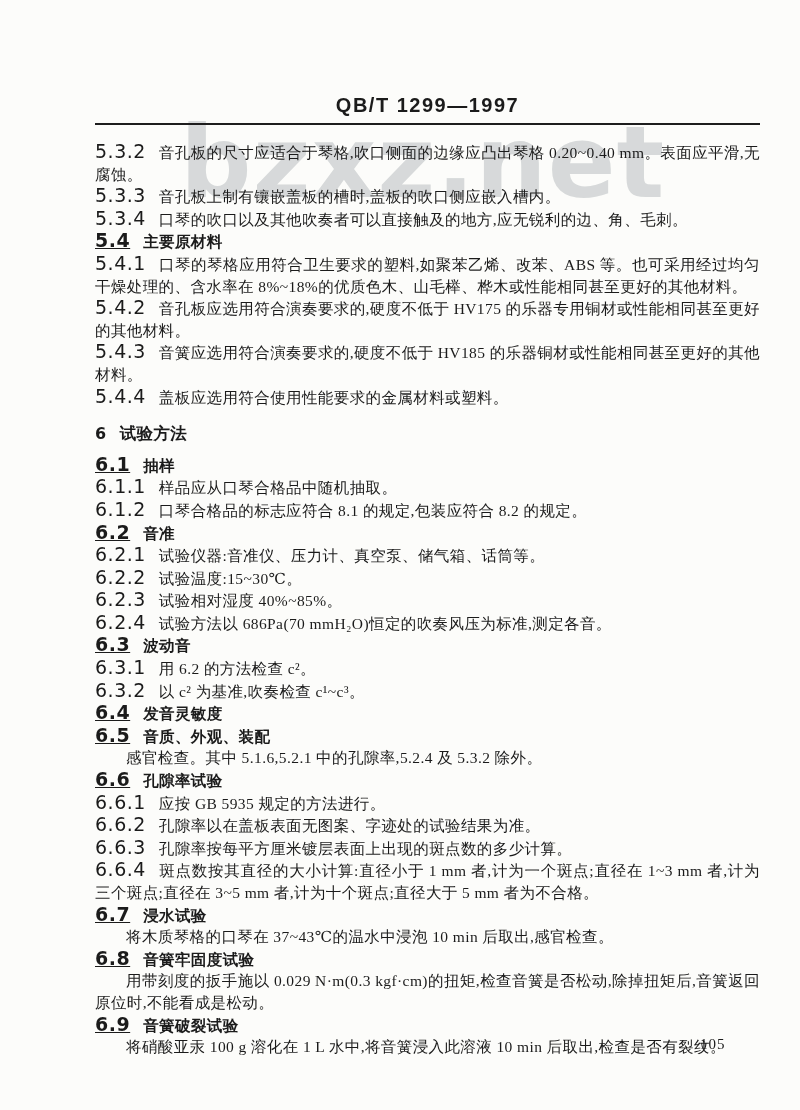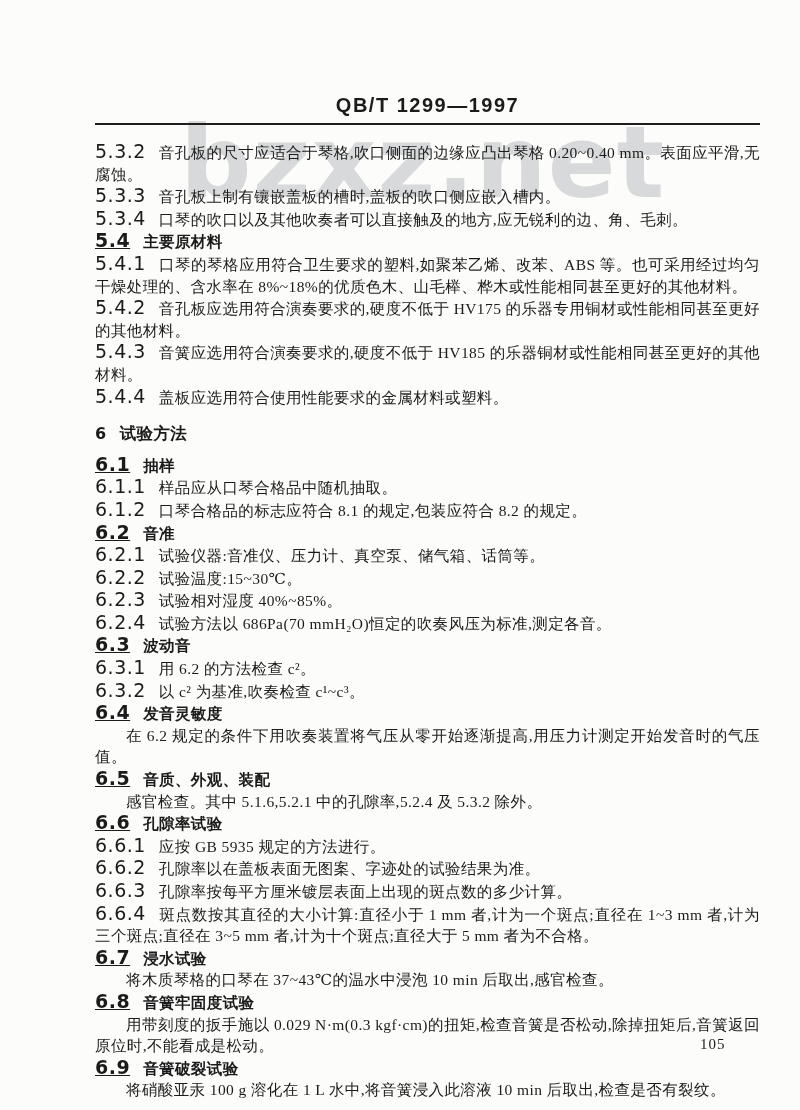--- a/index.html
+++ b/index.html
@@ -108,21 +108,20 @@
         <p class="para clause"><span class="num">6.1.2</span><span class="txt">口琴合格品的标志应符合 8.1 的规定,包装应符合 8.2 的规定。</span></p>
         <p class="para heading"><span class="num">6.2</span><span class="txt">音准</span></p>
         <p class="para clause"><span class="num">6.2.1</span><span class="txt">试验仪器:音准仪、压力计、真空泵、储气箱、话筒等。</span></p>
         <p class="para clause"><span class="num">6.2.2</span><span class="txt">试验温度:15~30℃。</span></p>
         <p class="para clause"><span class="num">6.2.3</span><span class="txt">试验相对湿度 40%~85%。</span></p>
         <p class="para clause"><span class="num">6.2.4</span><span class="txt">试验方法以 686Pa(70 mmH₂O)恒定的吹奏风压为标准,测定各音。</span></p>
         <p class="para heading"><span class="num">6.3</span><span class="txt">波动音</span></p>
         <p class="para clause"><span class="num">6.3.1</span><span class="txt">用 6.2 的方法检查 c²。</span></p>
         <p class="para clause"><span class="num">6.3.2</span><span class="txt">以 c² 为基准,吹奏检查 c¹~c³。</span></p>
         <p class="para heading"><span class="num">6.4</span><span class="txt">发音灵敏度</span></p>
-        <p class="para indent"><span class="txt">在 6.2 规定的条件下用吹奏装置将气压从零开始逐渐提高,用压力计测定开始发音时的气压值。</span></p>
         <p class="para heading"><span class="num">6.5</span><span class="txt">音质、外观、装配</span></p>
         <p class="para indent"><span class="txt">感官检查。其中 5.1.6,5.2.1 中的孔隙率,5.2.4 及 5.3.2 除外。</span></p>
         <p class="para heading"><span class="num">6.6</span><span class="txt">孔隙率试验</span></p>
         <p class="para clause"><span class="num">6.6.1</span><span class="txt">应按 GB 5935 规定的方法进行。</span></p>
         <p class="para clause"><span class="num">6.6.2</span><span class="txt">孔隙率以在盖板表面无图案、字迹处的试验结果为准。</span></p>
         <p class="para clause"><span class="num">6.6.3</span><span class="txt">孔隙率按每平方厘米镀层表面上出现的斑点数的多少计算。</span></p>
         <p class="para clause"><span class="num">6.6.4</span><span class="txt">斑点数按其直径的大小计算:直径小于 1 mm 者,计为一个斑点;直径在 1~3 mm 者,计为三个斑点;直径在 3~5 mm 者,计为十个斑点;直径大于 5 mm 者为不合格。</span></p>
         <p class="para heading"><span class="num">6.7</span><span class="txt">浸水试验</span></p>
         <p class="para indent"><span class="txt">将木质琴格的口琴在 37~43℃的温水中浸泡 10 min 后取出,感官检查。</span></p>
         <p class="para heading"><span class="num">6.8</span><span class="txt">音簧牢固度试验</span></p>

